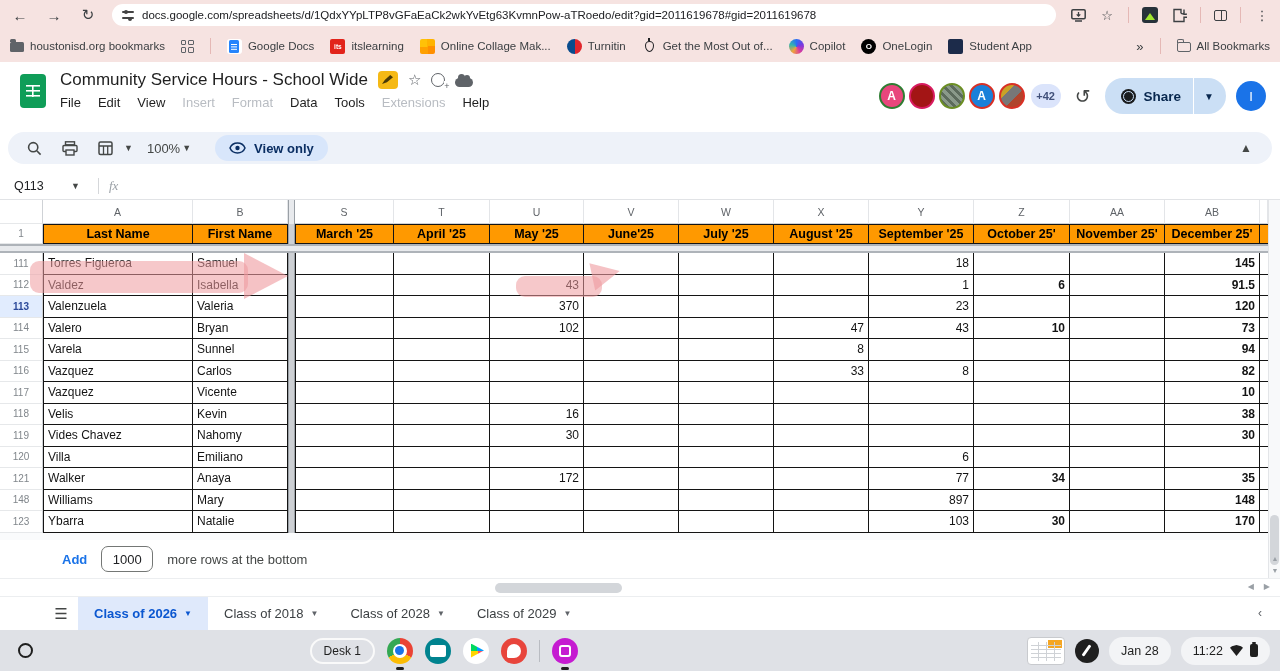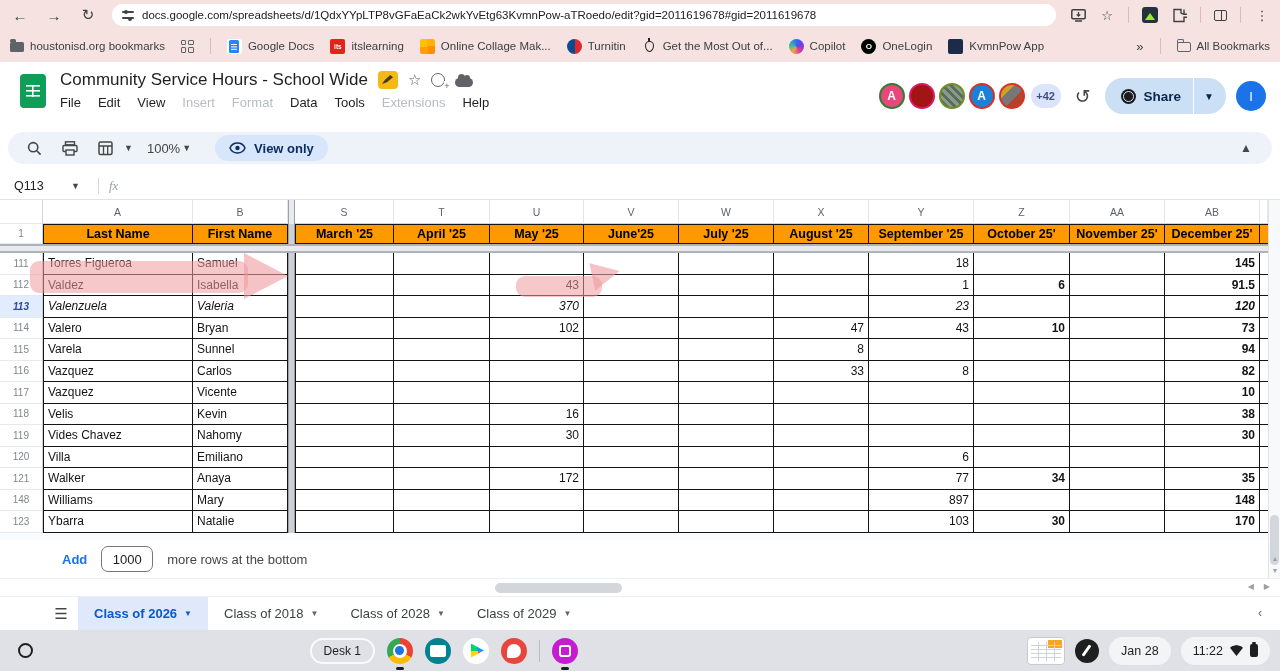--- a/index.html
+++ b/index.html
@@ -267,21 +267,21 @@
     <span class="fav fav-onelogin">O</span>
     <span>OneLogin</span>
   </div>
   <div class="bm">
     <span class="fav fav-student">
         <i></i>
         <i></i>
         <i></i>
         <i></i>
       </span>
-    <span>KvmnPow App</span>
+    <span>Student App</span>
   </div>
   <span class="bm-spacer"></span>
   <span class="chev2">»</span>
   <span class="vbar"></span>
   <div class="bm">
     <span class="folder-out"></span>
     <span>All Bookmarks</span>
   </div>
 </div>
 
@@ -438,21 +438,21 @@
         <div class="cell num" style="width: 94px; flex: 0 0 94px;">43</div>
         <div class="cell num" style="width: 95px; flex: 0 0 95px;"></div>
         <div class="cell num" style="width: 95px; flex: 0 0 95px;"></div>
         <div class="cell num" style="width: 95px; flex: 0 0 95px;"></div>
         <div class="cell num" style="width: 105px; flex: 0 0 105px;">1</div>
         <div class="cell num bold" style="width: 96px; flex: 0 0 96px;">6</div>
         <div class="cell num" style="width: 95px; flex: 0 0 95px;"></div>
         <div class="cell num bold" style="width: 95px; flex: 0 0 95px;">91.5</div>
         <div class="sliver" style="width: 8px; flex: 0 0 8px;"></div>
       </div>
-      <div class="grow" style="height: 21.5px; font-style: italic;">
+      <div class="grow" style="height: 21.5px;">
         <div class="rn sel">113</div>
         <div class="cell first" style="width: 150px; flex: 0 0 150px;">Valenzuela</div>
         <div class="cell" style="width: 95px; flex: 0 0 95px;">Valeria</div>
         <div class="vdiv" style="width: 7px; flex: 0 0 7px;"></div>
         <div class="cell num first" style="width: 99px; flex: 0 0 99px;"></div>
         <div class="cell num" style="width: 96px; flex: 0 0 96px;"></div>
         <div class="cell num" style="width: 94px; flex: 0 0 94px;">370</div>
         <div class="cell num" style="width: 95px; flex: 0 0 95px;"></div>
         <div class="cell num" style="width: 95px; flex: 0 0 95px;"></div>
         <div class="cell num" style="width: 95px; flex: 0 0 95px;"></div>

